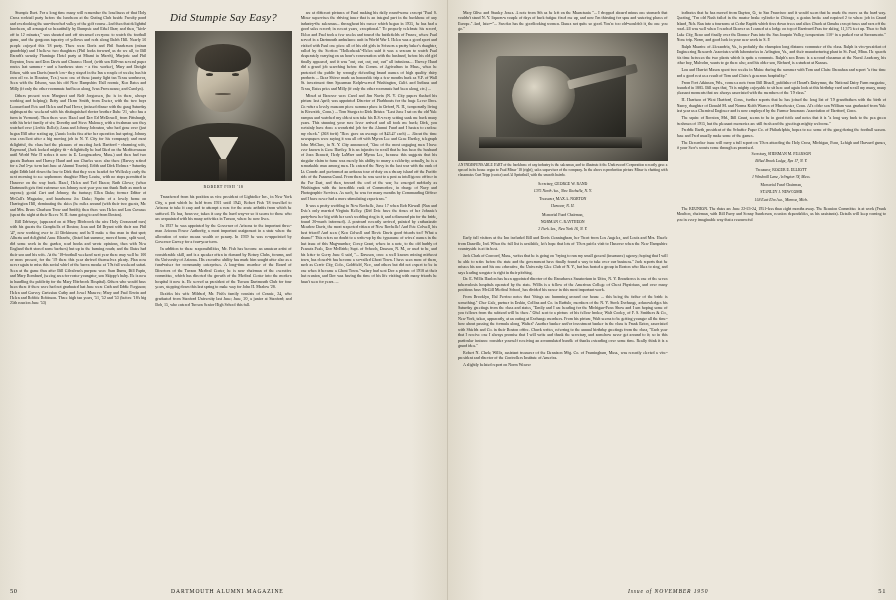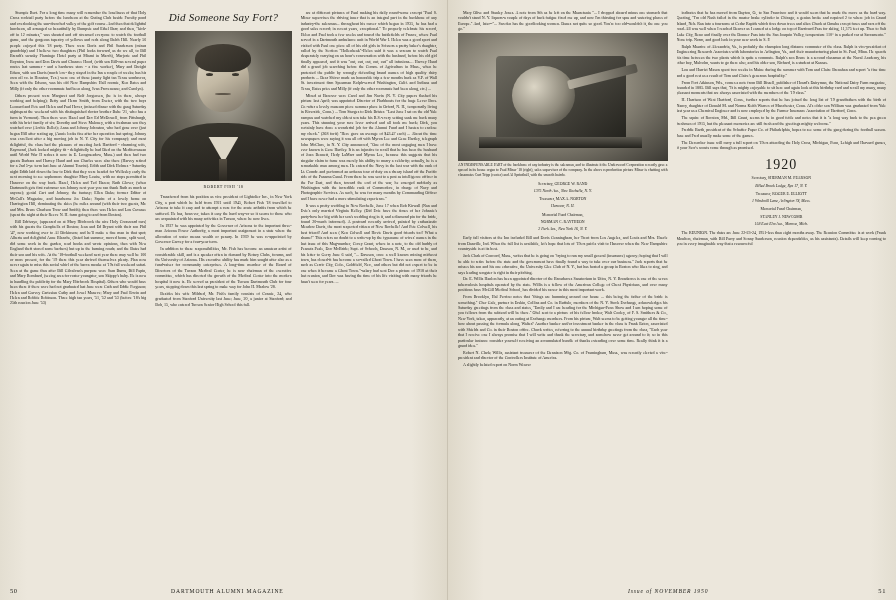--- a/index.html
+++ b/index.html
@@ -256,21 +256,21 @@
   <div class="page left">
     <div class="cols">
 
       <div class="col">
         <p>Stumpie Burt. For a long time many will remember the loneliness of that Holy Cross cocktail party before the luncheon at the Outing Club beside Faculty pond and overlooking the sun-drenched valley of the golf course. And then that delightful luncheon, all arranged so beautifully by Bumpsie and Ethel Barr; and then, "kick-off in 12 minutes," was shouted and off streamed everyone to watch the football game, and the gorgeous tapestry of yellows and reds along Balch Hill. Nearly 50 people enjoyed this '18 party. There were Doris and Phil Sanderson (minus grandchip) and I believe two daughters (Phil looks forward, as do we all, to Bill Brendt's swanky Flamingo Hotel party at Miami in March), Marjorie and Phil Boynton, Irene and Don Davis and Chancee Hood, (with son Bill-ran several paper routes last summer - and a hardware store - a fine worker), Mary and Dwight Edson, with son Davis (much 'em - they stayed in the Inn a couple of weeks; has his own oil co. in Houston, Tex.) were one of those jaunty light tan Texas sombreros, Seen with the Edsons, was his old New Hampshire Hall roomie, Ken Bates and Milly (if only the other roommate had been along, Ivan Provenzano, and Carolyn).</p>
         <p>Others present were Margaret and Rolf Jorgensen, (he is in there, always working and helping); Betty and Herm Smith, from Exeter, with the two boys Leonard and Pete and Helen and Paul Hover, (missed dinner with the gang Saturday nightspent the weekend with his distinguished doctor brother Babe '21, who has a farm in Vermont). Then there were Hazel and Dev Ed McDowell, from Pittsburgh, with his brief family of six; Dorothy and Steve Maloney, with a freshman son they watched over (Archie Bellet); Anna and Johnny Johnston, who had gone over (just began Hill after resting up, (Annie looks fine after her operation last spring. Johnny was excellent after a big moving job in N. Y. City for his company); and most delightful, the class had the pleasure of meeting Jack Hartford - charming wife, Raymond, (Jack looked mighty fit - delightfully he had Died on the Mediterranean until World War II redoes it now in E. Longmeadow, Mass.) and then had two guests Barbara and Harvey Hand and son Charles were also there (Harvey retired for a 2nd 5-yr. term last June at Alumni Tourist). Edith and Dick Holmes - Saturday night Edith laid down the law to Dick that they were headed for Wellesley early the next morning to see sophomore daughter Mary Louise, with no stops permitted in Hanover on the way back. Hazel, Helen and Ted Hazen; Ruth Glover, (when Dartmouth gets first swimmer son Johnny next year you can thank Ruth as much as anyone); genial Cart and Johnny; the fantasy; Ellen Daks; former Editor of McCall's Magazine, and handsome Joe Duke; Squire of a lovely home on Harrington Hill, dominating the skies (he miles around (with their two guests, Mr. and Mrs. Bruce Charlson Trow and Smith); then there was Helen and Lou Cavanee (spent the night at their Reeve N. H. farm going to and from Boston).</p>
         <p>Bill Edrivayo, (appeared on at Mary Hitchcock the nice Holy Crossward cars) with his guests the Campbells of Boston; Jean and Ed Bryant with their son Phil '47, now working over to Al Dickinson; and he'll make a fine man in that spot; Alberta and delightful Anne Blanche, (listed last summer, moved home, split wool, did some work in the garden, read books and wrote opinions, then with New England theft stored some barbers) but up in the burning roads; and the Bates had their son and his wife. At the '18-football weekend next year there may well be 100 or more present, for the '19 there this year shrived themselves plenty. Plan now never again to miss this social whirl of the bacca mouke at '19s fall weekend safari. Seen at the game thus after Bill Gilcalvan's purpose were Sam Burns, Bill Papin, and Mary Bombard, (seeing area for roster youngster, son Skippy's baby. He is now in handling the publicity for the Mary Hitchcock Hospital). Others who would have been there if there were had not graduated last June were Cath and Eddie Ferguson; Helen and Garvey Cartesian Cathy and Jewel Maneve; Mary and Paul Erwin and Helen and Robbie Robinson. Three high tan years, '51, '52 and '53 (before '18's big 25th reunion June '53)</p>
       </div>
 
       <div class="col">
-        <div class="headline">Did Someone Say Fort?</div>
+        <div class="headline">Did Stumpie Say Easy?</div>
         <div class="photo-frame">
           <div class="portrait">
             <div class="bg"></div>
             <div class="shoulders"></div>
             <div class="head"></div>
             <div class="hair"></div>
             <div class="eyeL"></div>
             <div class="eyeR"></div>
             <div class="mouth"></div>
             <div class="collar"></div>
@@ -327,21 +327,20 @@
 
       <div class="col">
         <p>indicates that he has moved from Dayton, O., to San Francisco and it would seem that he made the move as the hard way. Quoting, "I'm old Nash failed in the master brake cylinder in Chicago, a genius broke and required 2 to where job in Grand Island, Neb. Ran into a foursome at Cedar Rapids which tires down trees and alien Chuck at Omaha except fuses and cars off the road. All was well when I reached Denver as I earned at a lodge on top of Barricurd Pass for skiing, 11,375 feet up. Then to Salt Lake City, Reno and finally over the Donner Pass into the San Joaquin Valley, temperature 110° in a parked car at Sacramento." None trip. Norm, and good luck in your new work in S. F.</p>
         <p>Ralph Maurice of Alexandria, Va., is probably the champion long distance commuter of the class. Ralph is vice-president of Engineering Research Associates with laboratories in Arlington, Va., and their manufacturing plant in St. Paul, Minn. He spends his time between the two plants which is quite a commute. Ralph's son Bruce is a second classman at the Naval Academy, his other boy, Malcolm, wants to go there also, and his older son, Richard, is a student at Kansas.</p>
         <p>Lou and Harriet Mason spent two weeks in Maine during the summer with Tom and Claire Brenahan and report "a fine time and a good rest as a result of Tom and Claire's generous hospitality."</p>
         <p>From Fort Atkinson, Wis., comes a note from Bill Bissell, publisher of Hoard's Dairyman, the National Dairy Farm magazine, founded in 1885. Bill says that, "It is mighty enjoyable to sit here and again look at this birthday card and recall my many, many pleasant moments that are always associated with the members of the '19 class."</p>
         <p>H. Harrison of West Hartford, Conn., further reports that he has joined the long list of '19 grandfathers with the birth of Nancy, daughter of Donald M. and Norma Keith Warren of Manchester, Conn. Al's older son William was graduated from Yale last year as a Chemical Engineer and is now employed by the Farmer Insurance Association of Hartford, Conn.</p>
         <p>The squire of Rocston, Md., Bill Grant, seems to be in good fettle and notes that it is "a long way back to the pea green freshmen of 1915, but the pleasant memories are still fresh and the greetings mighty welcome."</p>
         <p>Freddie Barth, president of the Schaffer Paper Co. of Philadelphia, hopes to see some of the gang during the football season. Jane and Fred usually make some of the games.</p>
         <p>The December issue will carry a full report on '19ers attending the Holy Cross, Michigan, Penn, Lehigh and Harvard games, if your Secr's scouts come through as promised.</p>
-        <div class="yearhead">1920</div>
         <div class="secname">Secretary, SHERMAN M. PEARSON</div>
         <div class="smallcenter">Billed Brook Lodge, Rye 17, N. Y.</div>
         <div class="secname">Treasurer, ROGER E. ELLIOTT</div>
         <div class="smallcenter">1 Windmill Lane, Arlington 74, Mass.</div>
         <div class="secname">Memorial Fund Chairman,</div>
         <div class="secname">STANLEY J. NEWCOMB</div>
         <div class="smallcenter">158 East Elm Ave., Monroe, Mich.</div>
         <p>The REUNION. The dates are June 22-23-24, 1951-less than eight months away. The Reunion Committee is at work (Frank Moulton, chairman, with Bill Parry and Sonny Sanderson, reunion dependables, as his assistants). Details will keep coming to you in every imaginable way that a resourceful</p>
       </div>
 

